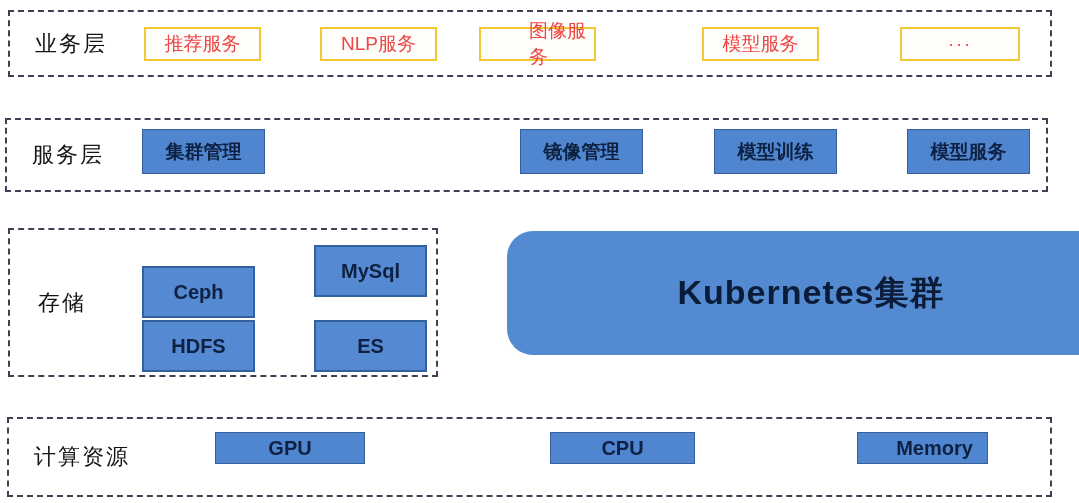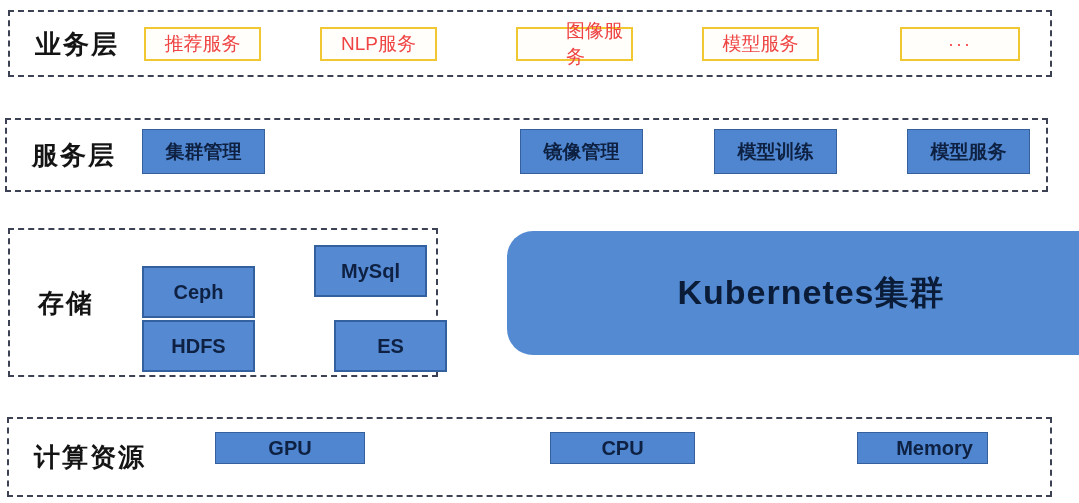--- a/index.html
+++ b/index.html
@@ -24,22 +24,22 @@
   #row-business { left: 8px;  top: 10px;  width: 1044px; height: 67px; }
   #row-service  { left: 5px;  top: 118px; width: 1043px; height: 74px; }
   #box-storage  { left: 8px;  top: 228px; width: 430px;  height: 149px; }
   #row-compute  { left: 7px;  top: 417px; width: 1045px; height: 80px; }
 
   .layer-label {
     position: absolute;
     left: 25px;
     top: 50%;
     transform: translateY(-50%);
-    font-size: 26px;
-    font-weight: bold;
+    font-size: 22px;
+    font-weight: normal;
     color: #141414;
     letter-spacing: 2px;
     white-space: nowrap;
   }
   #box-storage .layer-label { left: 28px; }
 
   
   .ybox {
     position: absolute;
     top: 15px;
@@ -50,21 +50,21 @@
     border: 2px solid #f2c832;
     display: flex;
     align-items: center;
     justify-content: center;
     font-size: 19px;
     font-weight: normal;
     color: #ef4444;
   }
   .yb0 { left: 134px; }
   .yb1 { left: 310px; }
-  .yb2 { left: 506px; padding-left: 48px; }
+  .yb2 { left: 469px; padding-left: 48px; }
   .yb3 { left: 692px; }
   .yb4 { left: 890px; width: 120px; font-size: 18px; letter-spacing: 2px; }
 
   
   .bluebox {
     position: absolute;
     box-sizing: border-box;
     background: #4f86cf;
     border: 1px solid #35609c;
     display: flex;
@@ -80,21 +80,21 @@
   .sb1 { left: 323px; }
   .sb2 { left: 513px; }
   .sb3 { left: 707px; }
   .sb4 { left: 900px; }
 
   
   .stbox { width: 113px; height: 52px; font-size: 20px; background: #5589d1; border: 2px solid #33619f; }
   .st0 { left: 132px; top: 15px; margin-top: 21px; }
   .st1 { left: 304px; top: 15px; }
   .st2 { left: 132px; top: 90px; }
-  .st3 { left: 304px; top: 90px; margin-left: 20px; }
+  .st3 { left: 304px; top: 90px; }
 
   
   #k8s {
     position: absolute;
     left: 462px;
     top: 231px;
     width: 608px;
     height: 124px;
     border-radius: 26px;
     background: #538ad2;

